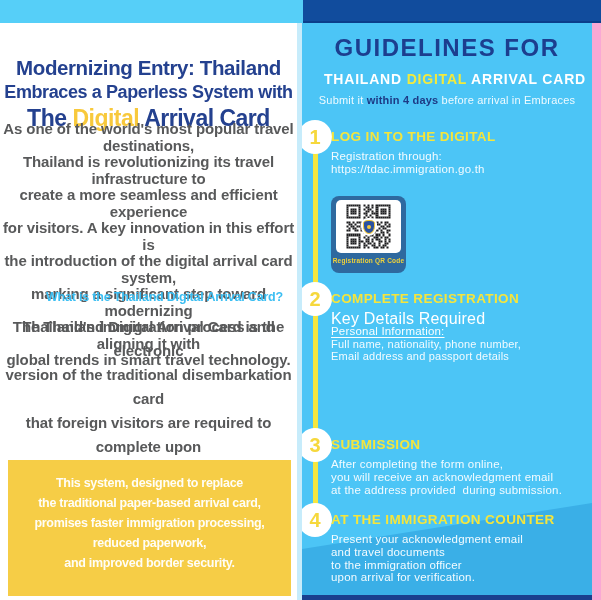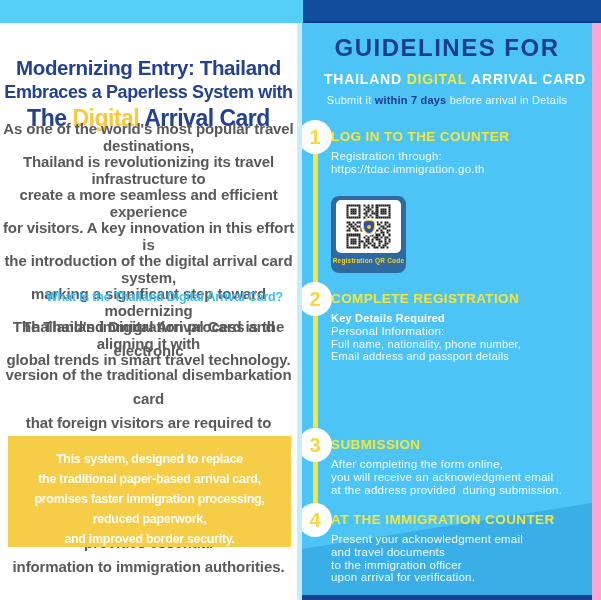--- a/index.html
+++ b/index.html
@@ -16,43 +16,43 @@
   
   .title{position:absolute;top:34px;left:0;width:297px;text-align:center;color:#24418f;font-weight:bold;}
   .title .l1{display:block;font-size:20.5px;line-height:25px;letter-spacing:-0.4px;}
   .title .l2{display:block;font-size:18px;line-height:24px;letter-spacing:-0.4px;}
   .title .l3{display:block;font-size:23px;line-height:29px;letter-spacing:-0.5px;}
   .gold-text{color:#f8c93c;}
   .para{position:absolute;left:2px;width:293px;text-align:center;color:#58595a;font-size:15px;line-height:16.5px;letter-spacing:-0.1px;white-space:pre-wrap;font-weight:bold;}
   .intro{top:121px;}
   .what-heading{position:absolute;top:290px;left:16px;width:297px;text-align:center;color:#3bbef2;font-weight:bold;font-size:12.5px;letter-spacing:-0.2px;}
   .what-text{top:315px;line-height:24px;}
-  .highlight-box{position:absolute;left:8px;top:436px;width:283px;height:111px;background:#f6cd46;}
+  .highlight-box{position:absolute;left:8px;top:460px;width:283px;height:136px;background:#f6cd46;}
   .highlight-box .box-text{padding-top:13px;text-align:center;color:#fffdf6;font-weight:bold;font-size:12.5px;line-height:20px;letter-spacing:-0.3px;white-space:pre-wrap;}
 
   
   .guidelines{position:absolute;top:34px;left:0;width:290px;text-align:center;color:#1c3e8f;font-weight:bold;font-size:24px;letter-spacing:1.5px;}
   .card-title{position:absolute;top:71px;left:0;width:306px;text-align:center;color:#ffffff;font-weight:bold;font-size:14px;letter-spacing:0.8px;}
   .lemon-text{color:#f2ea3d;}
   .subtitle{position:absolute;top:94px;left:0;width:290px;text-align:center;color:#eefaff;font-size:11px;letter-spacing:0.2px;}
   .subtitle .sub-bold{color:#1d3a85;font-weight:bold;}
 
   
   .timeline{position:absolute;left:11px;top:137px;width:5px;height:383px;background:#f6e63e;border-radius:3px;}
   .step-circle{position:absolute;left:-4px;width:34px;height:34px;border-radius:50%;background:#ffffff;color:#f6d83c;font-weight:bold;font-size:20px;line-height:34px;text-align:center;}
   .c1{top:120px;} .c2{top:282px;} .c3{top:428px;} .c4{top:503px;}
 
   
   .step{position:absolute;left:29px;width:258px;}
   .s1{top:129px;} .s2{top:291px;} .s3{top:437px;} .s4{top:512px;}
   .step-title{color:#f5e53c;font-weight:bold;font-size:13.5px;line-height:16px;letter-spacing:0.4px;}
   .step-body{margin-top:5px;color:#f2fbff;font-size:11.5px;line-height:12.8px;letter-spacing:0.2px;white-space:pre-wrap;}
   .step-note{margin-top:2px;color:#f2fbff;font-size:9.5px;letter-spacing:0.2px;}
-  .step-sub{margin-top:5px;color:#ffffff;font-weight:bold;font-size:11px;line-height:13px;letter-spacing:0.2px;}
-  .info-label{color:#f8feff;font-size:11.5px;line-height:12.5px;text-underline-offset:2px;letter-spacing:0.2px;}
+  .step-sub{margin-top:5px;color:#ffffff;font-weight:normal;font-size:16px;line-height:13px;letter-spacing:0.2px;}
+  .info-label{color:#f8feff;font-size:11.5px;line-height:12.5px;text-decoration:underline;text-underline-offset:2px;letter-spacing:0.2px;}
   .info-text{color:#f2fbff;font-size:11px;line-height:12.5px;letter-spacing:0.2px;white-space:pre-wrap;}
 
   
   .qr-card{position:absolute;left:29px;top:196px;width:75px;height:77px;background:#2e699f;border-radius:8px;}
   .qr-box{position:relative;margin:4px auto 0;width:65px;height:53px;background:#ffffff;border-radius:5px;}
   .qr-matrix{position:absolute;left:50%;top:50%;transform:translate(-50%,-50%);width:45px;height:45px;display:grid;grid-template-columns:repeat(21,1fr);grid-template-rows:repeat(21,1fr);}
   .qr-matrix .m{background:#1d1d1f;}
   .qr-emblem{position:absolute;left:50%;top:50%;transform:translate(-50%,-50%);width:12px;height:14px;background:#2a52a0;border:1.5px solid #f2c83c;border-radius:6px 6px 7px 7px / 4px 4px 9px 9px;box-shadow:0 0 0 2px #fff;}
   .qr-emblem .dot{position:absolute;left:50%;top:4px;transform:translateX(-50%);width:4px;height:4px;border-radius:50%;background:#f2c83c;}
   .qr-label{margin-top:4px;text-align:center;color:#f0d23a;font-weight:bold;font-size:6.5px;letter-spacing:0.2px;}
@@ -100,30 +100,30 @@
   </div>
 
   <div class="divider"></div>
 
   <div class="right-panel">
     <div class="diagonal"></div>
     <div class="bottom-bar"></div>
 
     <div class="guidelines">GUIDELINES FOR</div>
     <div class="card-title"><span>THAILAND </span><span class="lemon-text">DIGITAL</span><span> ARRIVAL CARD</span></div>
-    <div class="subtitle"><span>Submit it </span><span class="sub-bold">within 7 days</span><span> before arrival in Details</span></div>
+    <div class="subtitle"><span>Submit it </span><span class="sub-bold">within 4 days</span><span> before arrival in Embraces</span></div>
 
     <div class="timeline"></div>
     <div class="step-circle c1">1</div>
     <div class="step-circle c2">2</div>
     <div class="step-circle c3">3</div>
     <div class="step-circle c4">4</div>
 
     <div class="step s1">
-      <div class="step-title">LOG IN TO THE COUNTER</div>
+      <div class="step-title">LOG IN TO THE DIGITAL</div>
       <div class="step-body">Registration through:
 https://tdac.immigration.go.th</div>
     </div>
 
     <div class="qr-card">
       <div class="qr-box">
         <div class="qr-matrix">
             <div class="m"></div>
             <div class="m"></div>
             <div class="m"></div>

